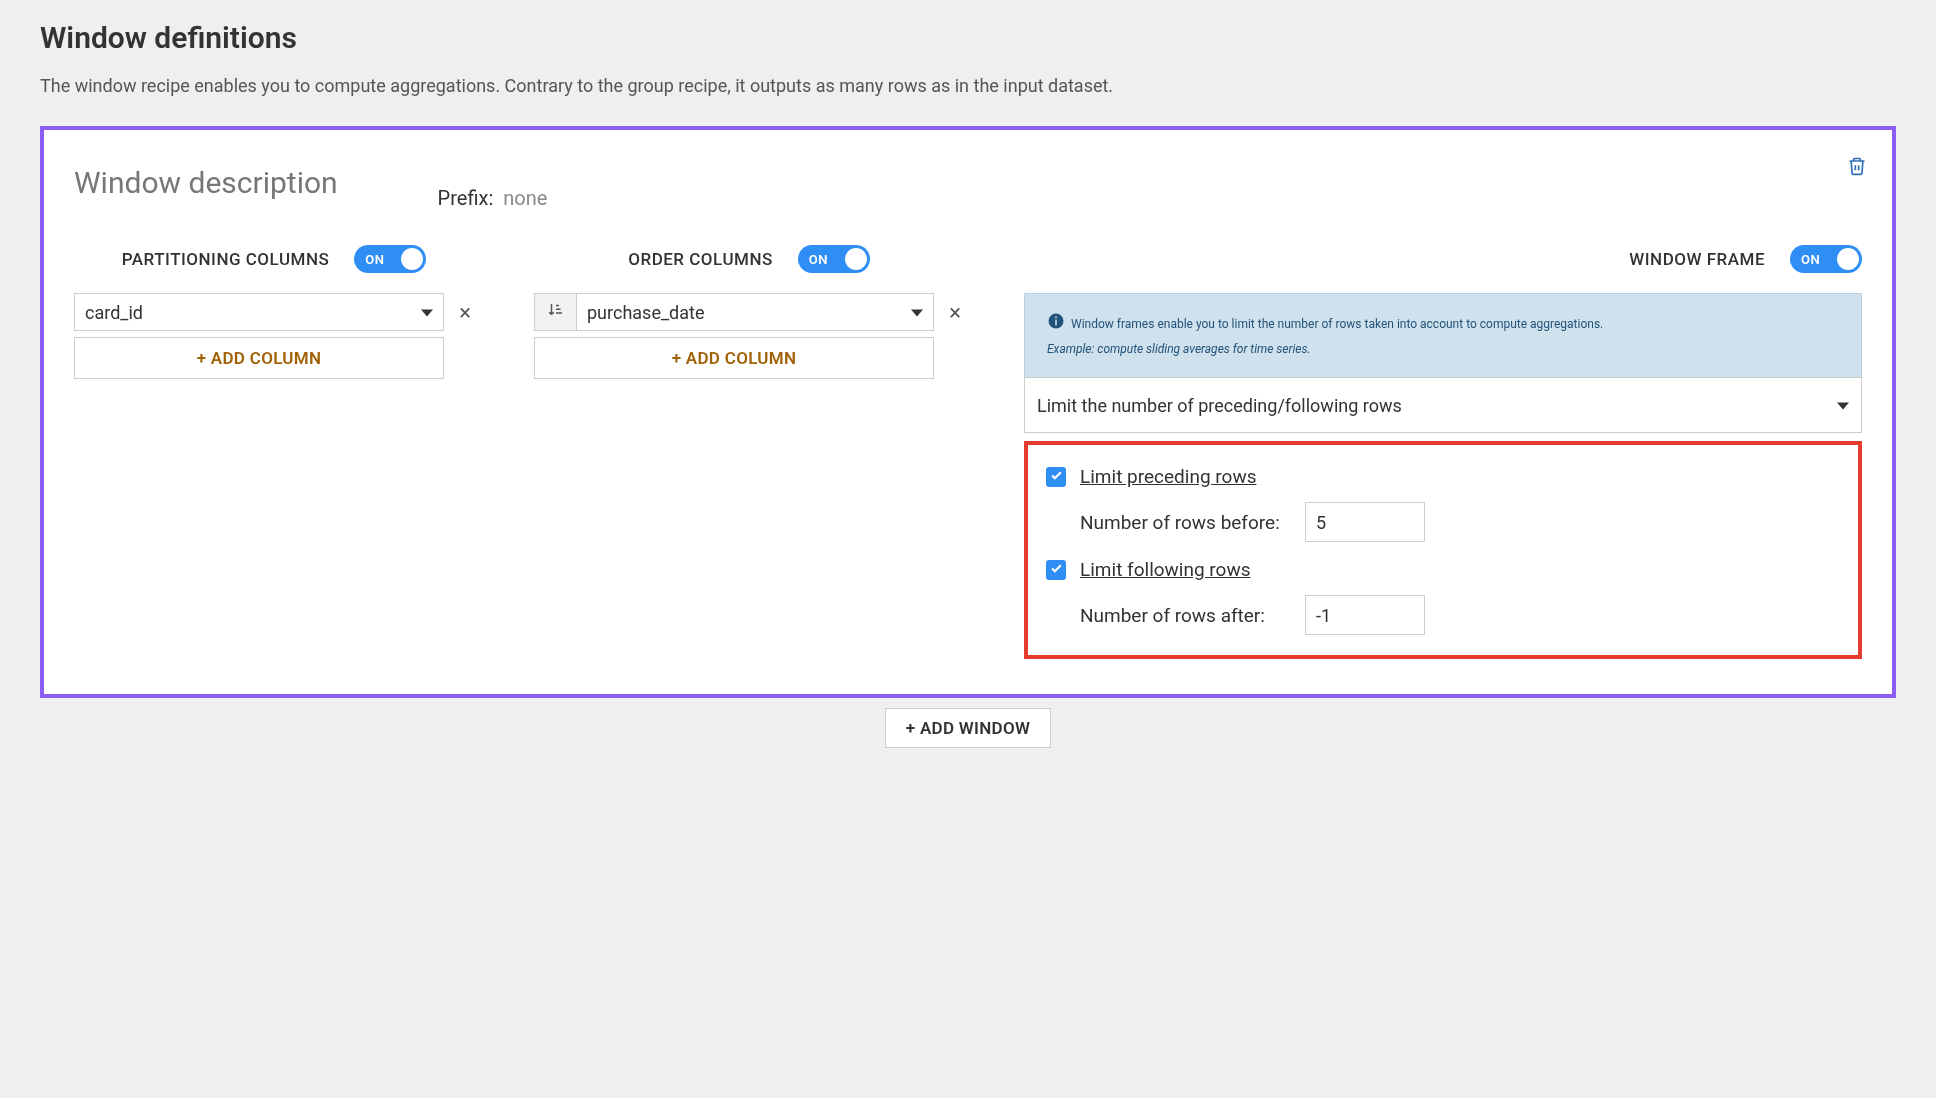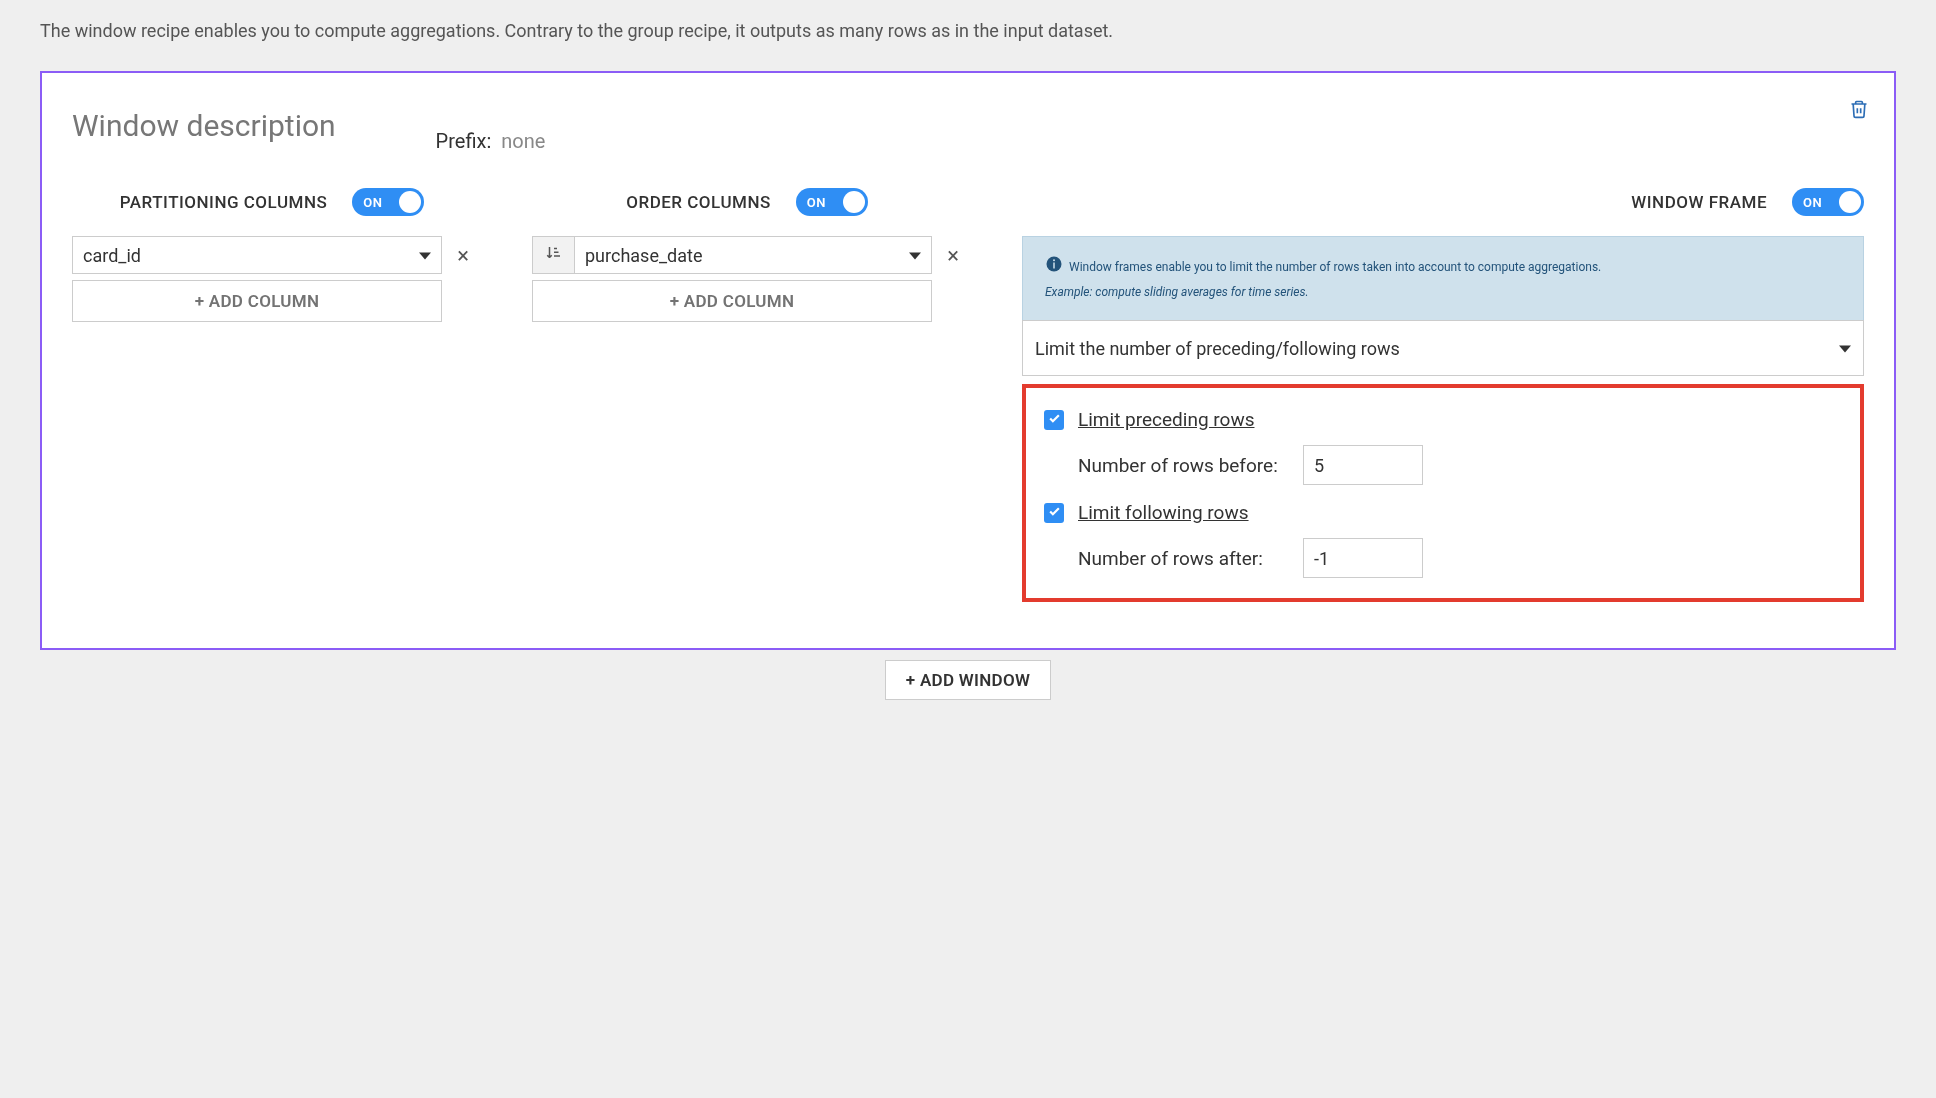--- a/index.html
+++ b/index.html
@@ -19,22 +19,22 @@
     color: #333;
     margin-bottom: 20px;
   }
   .page-desc {
     font-size: 18px;
     color: #555;
     margin-bottom: 30px;
   }
   .card {
     background: #fff;
-    border: 2px solid #8b5cf6;
-    padding: 25px 30px 46px 30px;
+    border: 4px solid #8b5cf6;
+    padding: 25px 30px 35px 30px;
     position: relative;
   }
   .card-header {
     display: flex;
     align-items: center;
     gap: 100px;
     margin-bottom: 35px;
   }
   .card-title {
     font-size: 30px;
@@ -163,21 +163,21 @@
   }
   .add-col-btn {
     height: 42px;
     border: 1px solid #ccc;
     background: #fff;
     display: flex;
     align-items: center;
     justify-content: center;
     font-size: 17px;
     font-weight: 600;
-    color: #737373;
+    color: #a16207;
     letter-spacing: 0.3px;
     cursor: pointer;
   }
   .add-col-btn.narrow-add { width: calc(100% - 30px); }
   .add-col-btn.order-add { width: calc(100% - 30px); }
 
   .caret svg { width: 12px; height: 12px; }
 
   
   .frame-info {
@@ -280,20 +280,21 @@
     cursor: pointer;
     display: flex;
     align-items: center;
     letter-spacing: 0.3px;
   }
 </style>
 </head>
 <body>
 
 <div class="page">
+  <h1 class="page-title">Window definitions</h1>
   <p class="page-desc">The window recipe enables you to compute aggregations. Contrary to the group recipe, it outputs as many rows as in the input dataset.</p>
 
   <div class="card">
     <div class="trash-btn">
       <span>
         <svg viewBox="0 0 24 24" fill="none" stroke="#2c6db5" stroke-width="2">
           <path d="M3 6h18M8 6V4a1 1 0 011-1h6a1 1 0 011 1v2M19 6l-1 14a2 2 0 01-2 2H8a2 2 0 01-2-2L5 6"></path>
           <path d="M10 11v6M14 11v6"></path>
         </svg>
       </span>

